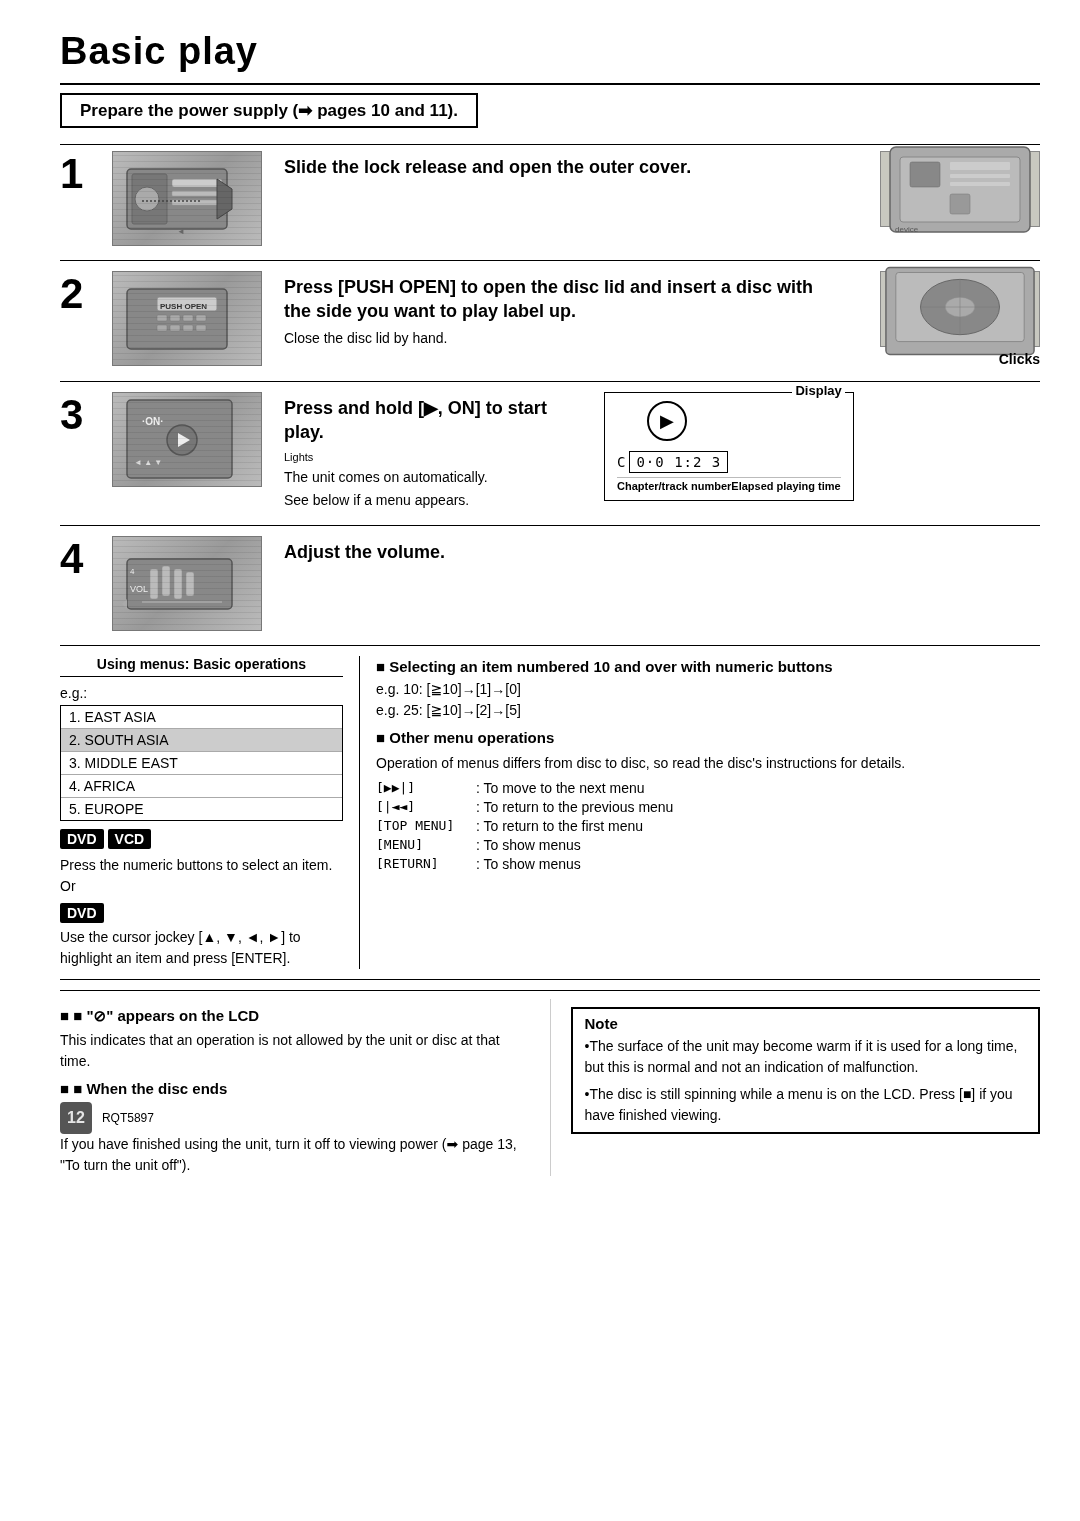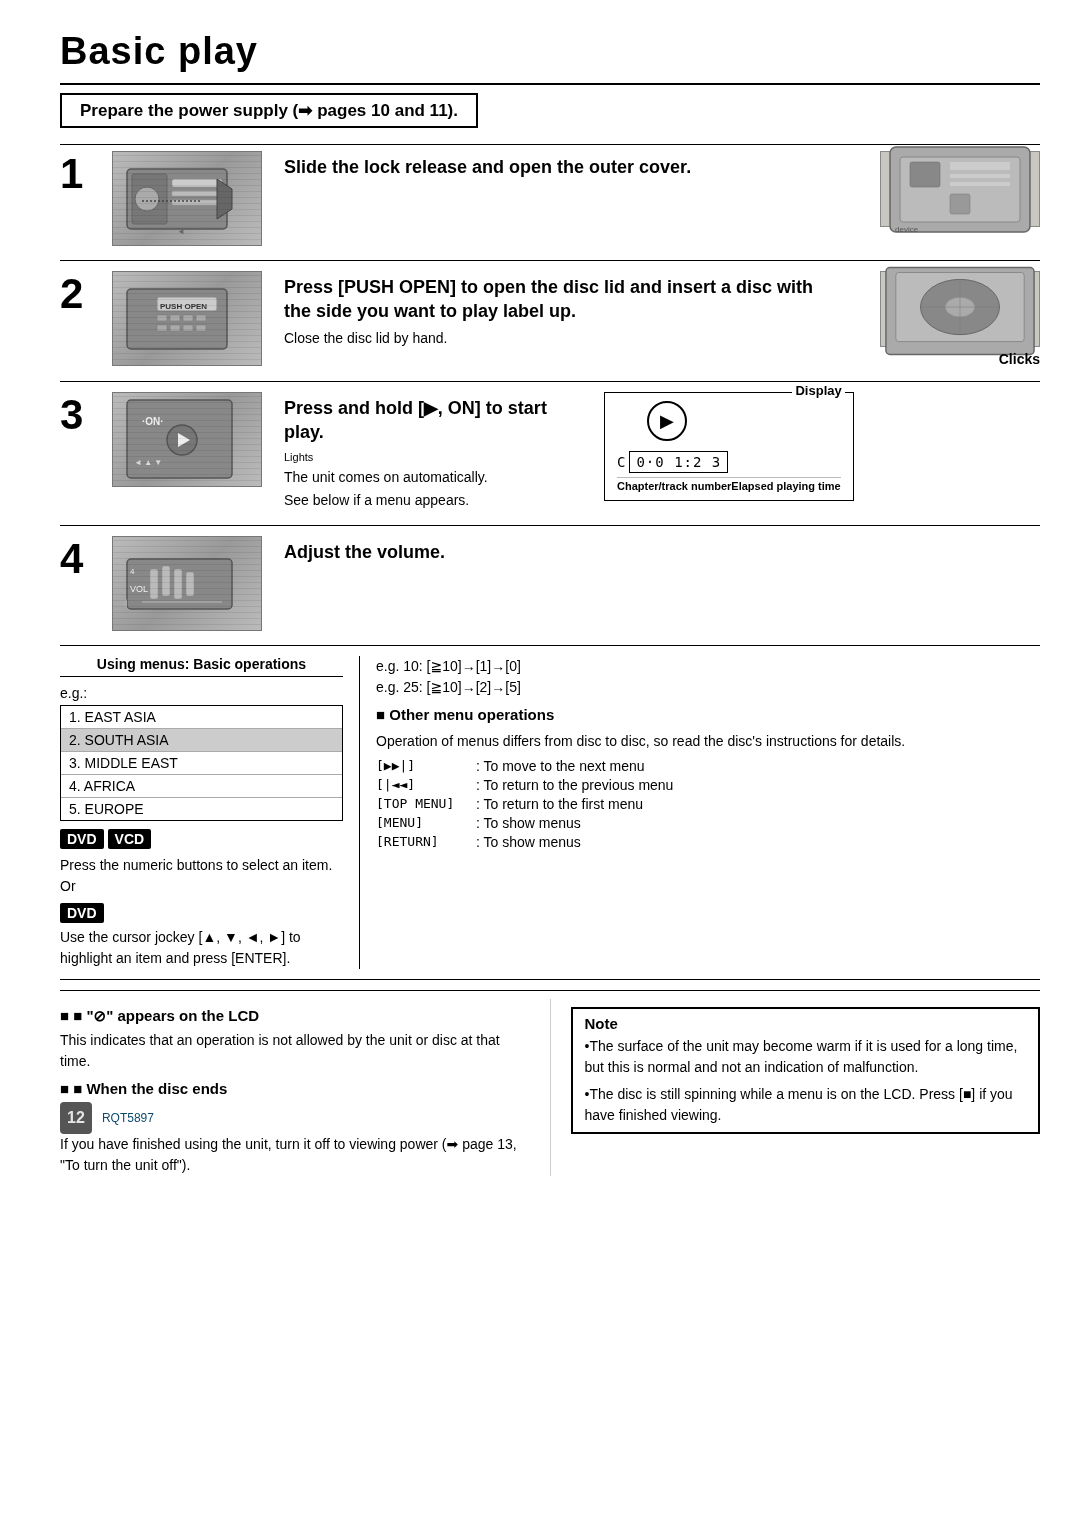--- a/index.html
+++ b/index.html
@@ -196,21 +196,21 @@
       color: #e5e5e5;
       font-size: 16px;
       font-weight: bold;
       border-radius: 4px;
       margin-right: 6px;
       vertical-align: middle;
     }
 
     .model-num {
       font-size: 12px;
-      color: #0c4a6e;
+      color: #000000;
     }
 
     .play-icon-circle {
       width: 40px;
       height: 40px;
       border: 2px solid #000;
       border-radius: 50%;
       display: flex;
       align-items: center;
       justify-content: center;
@@ -517,20 +517,21 @@
       <span class="badge dvd">DVD</span>
       <span class="badge vcd">VCD</span>
     </div>
     <p>Press the numeric buttons to select an item.</p>
     <p>Or</p>
     <div class="dvd-only-badge">DVD</div>
     <p>Use the cursor jockey [▲, ▼, ◄, ►] to highlight an item and press [ENTER].</p>
   </div>
 
   <div style="flex:1;padding-left:16px;">
+    <p style="font-weight:bold;font-size:15px;">■ Selecting an item numbered 10 and over with numeric buttons</p>
     <p>e.g. 10: [≧10]→[1]→[0]</p>
     <p>e.g. 25: [≧10]→[2]→[5]</p>
     <p style="font-weight:bold;font-size:15px;margin-top:6px;">■ Other menu operations</p>
     <p class="menu-ops-text">Operation of menus differs from disc to disc, so read the disc's instructions for details.</p>
     <div class="key-table">
       <div class="key-row">
         <span class="key-label">[▶▶|]</span>
         <span class="key-desc">: To move to the next menu</span>
       </div>
       <div class="key-row">

